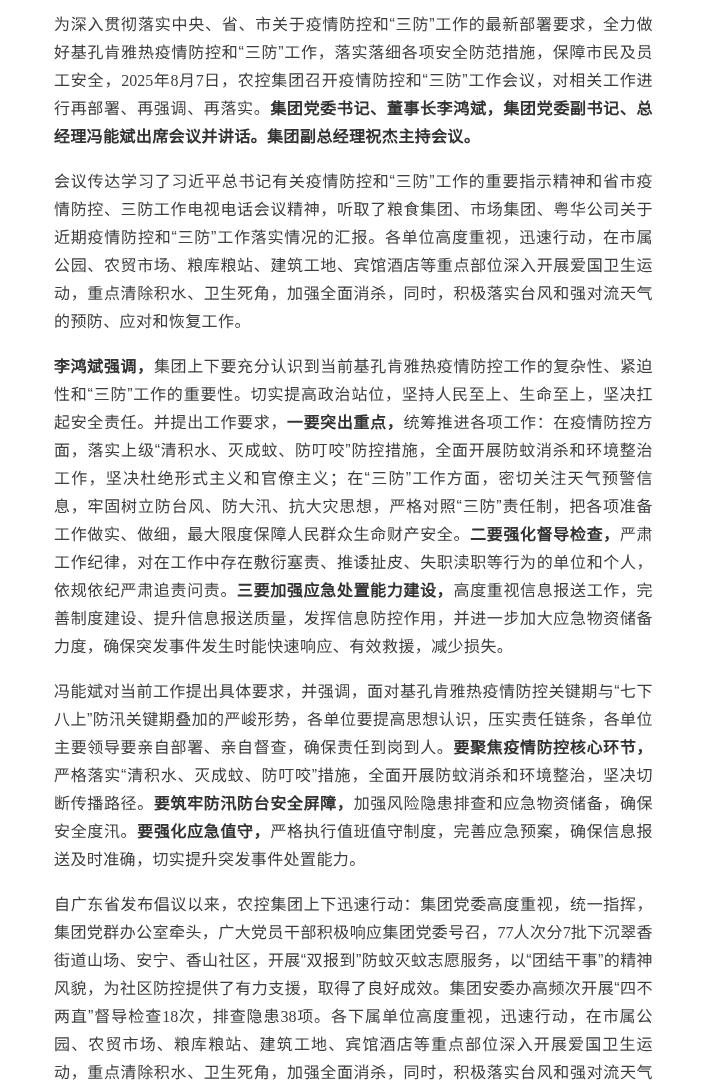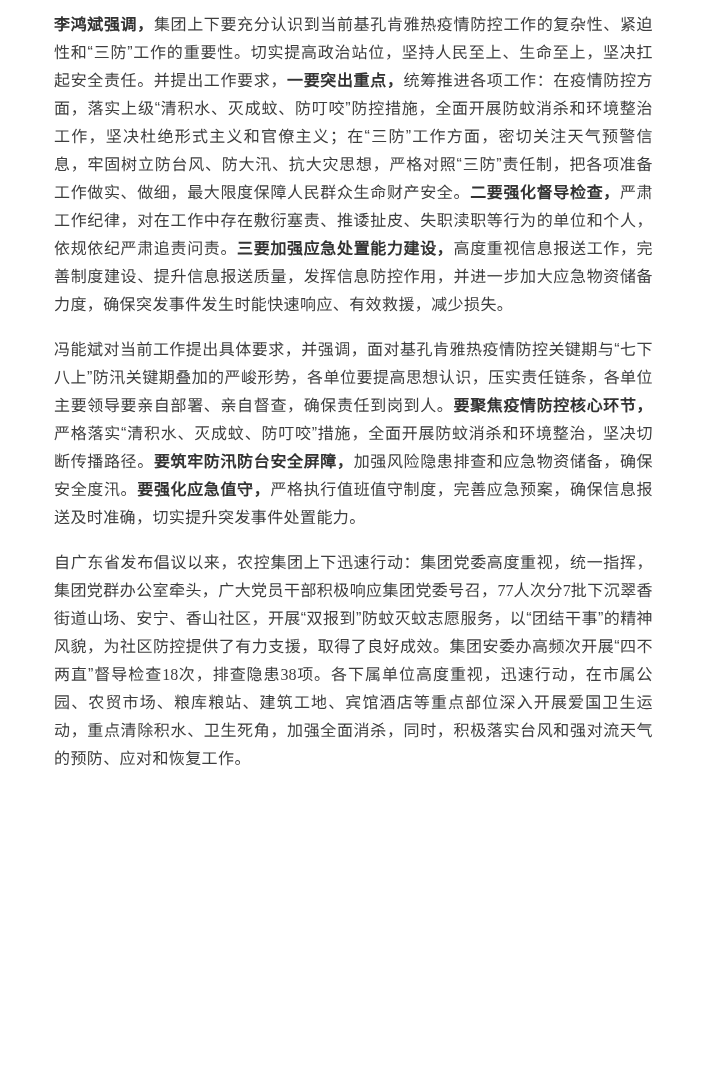--- a/index.html
+++ b/index.html
@@ -27,16 +27,18 @@
   .run.bold { font-weight: 700; color: #333333; }
   .num {
     font-family: "Liberation Serif", "DejaVu Serif", serif;
     letter-spacing: 0;
   }
 </style>
 </head>
 <body>
 
 <div class="article">
+    <p class="para"><span class="run">为深入贯彻落实中央、省、市关于疫情防控和“三防”工作的最新部署要求，全力做好基孔肯雅热疫情防控和“三防”工作，落实落细各项安全防范措施，保障市民及员工安全，<span class="num">2025</span>年<span class="num">8</span>月<span class="num">7</span>日，农控集团召开疫情防控和“三防”工作会议，对相关工作进行再部署、再强调、再落实。</span><span class="run bold">集团党委书记、董事长李鸿斌，集团党委副书记、总经理冯能斌出席会议并讲话。集团副总经理祝杰主持会议。</span></p>
+    <p class="para"><span class="run">会议传达学习了习近平总书记有关疫情防控和“三防”工作的重要指示精神和省市疫情防控、三防工作电视电话会议精神，听取了粮食集团、市场集团、粤华公司关于近期疫情防控和“三防”工作落实情况的汇报。各单位高度重视，迅速行动，在市属公园、农贸市场、粮库粮站、建筑工地、宾馆酒店等重点部位深入开展爱国卫生运动，重点清除积水、卫生死角，加强全面消杀，同时，积极落实台风和强对流天气的预防、应对和恢复工作。</span></p>
     <p class="para"><span class="run bold">李鸿斌强调，</span><span class="run">集团上下要充分认识到当前基孔肯雅热疫情防控工作的复杂性、紧迫性和“三防”工作的重要性。切实提高政治站位，坚持人民至上、生命至上，坚决扛起安全责任。并提出工作要求，</span><span class="run bold">一要突出重点，</span><span class="run">统筹推进各项工作：在疫情防控方面，落实上级“清积水、灭成蚊、防叮咬”防控措施，全面开展防蚊消杀和环境整治工作，坚决杜绝形式主义和官僚主义；在“三防”工作方面，密切关注天气预警信息，牢固树立防台风、防大汛、抗大灾思想，严格对照“三防”责任制，把各项准备工作做实、做细，最大限度保障人民群众生命财产安全。</span><span class="run bold">二要强化督导检查，</span><span class="run">严肃工作纪律，对在工作中存在敷衍塞责、推诿扯皮、失职渎职等行为的单位和个人，依规依纪严肃追责问责。</span><span class="run bold">三要加强应急处置能力建设，</span><span class="run">高度重视信息报送工作，完善制度建设、提升信息报送质量，发挥信息防控作用，并进一步加大应急物资储备力度，确保突发事件发生时能快速响应、有效救援，减少损失。</span></p>
     <p class="para"><span class="run">冯能斌对当前工作提出具体要求，并强调，面对基孔肯雅热疫情防控关键期与“七下八上”防汛关键期叠加的严峻形势，各单位要提高思想认识，压实责任链条，各单位主要领导要亲自部署、亲自督查，确保责任到岗到人。</span><span class="run bold">要聚焦疫情防控核心环节，</span><span class="run">严格落实“清积水、灭成蚊、防叮咬”措施，全面开展防蚊消杀和环境整治，坚决切断传播路径。</span><span class="run bold">要筑牢防汛防台安全屏障，</span><span class="run">加强风险隐患排查和应急物资储备，确保安全度汛。</span><span class="run bold">要强化应急值守，</span><span class="run">严格执行值班值守制度，完善应急预案，确保信息报送及时准确，切实提升突发事件处置能力。</span></p>
     <p class="para"><span class="run">自广东省发布倡议以来，农控集团上下迅速行动：集团党委高度重视，统一指挥，集团党群办公室牵头，广大党员干部积极响应集团党委号召，<span class="num">77</span>人次分<span class="num">7</span>批下沉翠香街道山场、安宁、香山社区，开展“双报到”防蚊灭蚊志愿服务，以“团结干事”的精神风貌，为社区防控提供了有力支援，取得了良好成效。集团安委办高频次开展“四不两直”督导检查<span class="num">18</span>次，排查隐患<span class="num">38</span>项。各下属单位高度重视，迅速行动，在市属公园、农贸市场、粮库粮站、建筑工地、宾馆酒店等重点部位深入开展爱国卫生运动，重点清除积水、卫生死角，加强全面消杀，同时，积极落实台风和强对流天气的预防、应对和恢复工作。</span></p>
   </div>
 
 </body></html>

